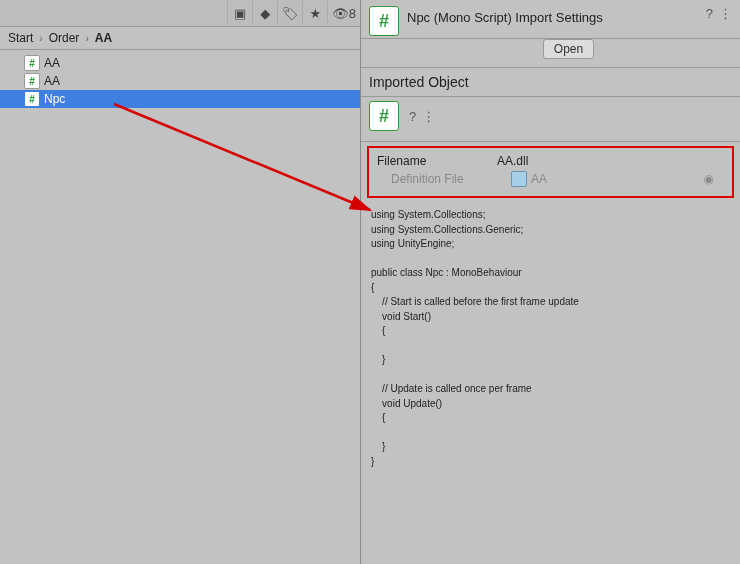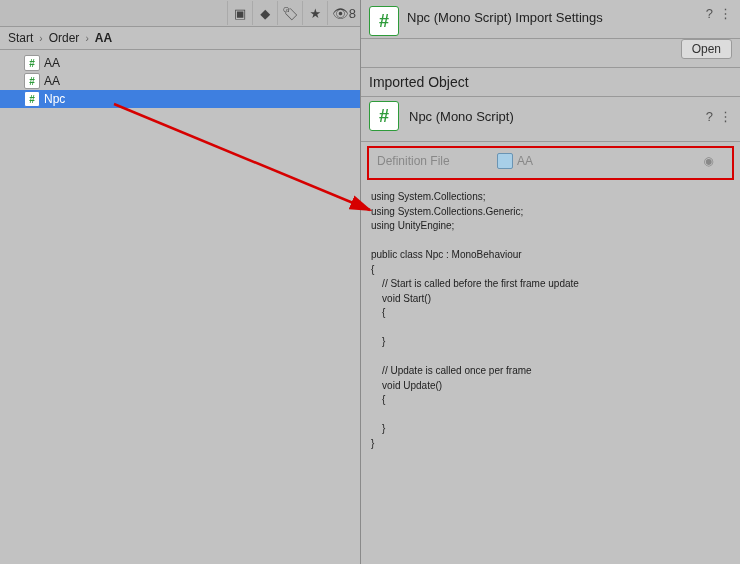--- a/index.html
+++ b/index.html
@@ -18,35 +18,35 @@
   .tree-row.sel{background:#3E7FE0;color:#fff;}
   .tree-row .fi{width:14px;height:14px;display:flex;align-items:center;justify-content:center;border:1px solid #999;background:#fff;color:#2e9b3a;font-weight:bold;font-size:10px;border-radius:2px;}
   .tree-row.sel .fi{border-color:#3E7FE0;}
   .tree-row .lbl{font-size:12px;}
   
   .right{flex:1;display:flex;flex-direction:column;background:#c2c2c2;}
   .hdr{display:flex;align-items:flex-start;padding:6px 8px 2px 8px;border-bottom:1px solid #999;position:relative;}
   .hdr .hicon{width:28px;height:28px;border:1.5px solid #2e9b3a;border-radius:3px;background:#fff;display:flex;align-items:center;justify-content:center;color:#2e9b3a;font-weight:bold;font-size:18px;margin-right:8px;}
   .hdr .title{font-size:13px;margin-top:4px;flex:1;}
   .hdr .opts{display:flex;align-items:center;gap:6px;font-size:13px;color:#555;}
-  .hdr-row2{display:flex;justify-content:flex-end;gap:4px;padding:0 8px 8px 44px;border-bottom:1px solid #999;}
+  .hdr-row2{display:flex;justify-content:center;gap:4px;padding:0 8px 8px 44px;border-bottom:1px solid #999;}
   .btn{background:#dcdcdc;border:1px solid #9a9a9a;border-radius:3px;padding:2px 10px;font-size:12px;color:#333;}
   .section-hdr{padding:6px 8px;border-bottom:1px solid #999;font-size:14px;}
   .obj-row{display:flex;align-items:center;padding:4px 8px 10px 8px;border-bottom:1px solid #999;}
   .obj-row .hicon{width:28px;height:28px;border:1.5px solid #2e9b3a;border-radius:3px;background:#fff;display:flex;align-items:center;justify-content:center;color:#2e9b3a;font-weight:bold;font-size:18px;margin-right:10px;}
   .obj-row .title{flex:1;font-size:13px;}
   .obj-row .opts{display:flex;align-items:center;gap:6px;font-size:13px;color:#555;}
   
   .asm-wrap{padding:4px 6px;}
   .asm-box{border:2px solid #d60000;padding:4px 8px 8px 8px;}
   .asm-title{font-weight:bold;font-size:12px;margin:2px 0 4px 0;}
   .asm-row{display:flex;align-items:center;font-size:12px;height:18px;}
   .asm-row .k{width:120px;}
   .asm-row .v{flex:1;display:flex;align-items:center;gap:4px;}
-  .asm-row.dim{color:#888;}
+  .asm-row.dim{color:#888;margin-left:14px;}
   .chip{width:14px;height:14px;background:#a8cfe8;border:1px solid #6a94b3;border-radius:2px;display:inline-block;}
   .circ{position:absolute;right:10px;color:#888;}
   .code{padding:6px 10px;font-size:10px;line-height:1.45;color:#222;white-space:pre;font-family:Arial,Helvetica,sans-serif;}
   
   .arrow{position:absolute;left:110px;top:100px;pointer-events:none;}
 </style>
 </head>
 <body>
 
 <div class="app">
@@ -94,29 +94,32 @@
         <span>⋮</span>
       </div>
     </div>
     <div class="hdr-row2">
       <div class="btn">Open</div>
     </div>
 
     <div class="section-hdr">Imported Object</div>
     <div class="obj-row">
       <div class="hicon">#</div>
-      <div class="title">Npc (Mono Script)</div>
       <div class="opts">
         <span>?</span>
         <span>⋮</span>
       </div>
     </div>
 
     <div class="asm-wrap" style="position:relative;">
       <div class="asm-box">
+        <div class="asm-row">
+          <div class="k">Filename</div>
+          <div class="v">AA.dll</div>
+        </div>
         <div class="asm-row dim" style="position:relative;">
           <div class="k">Definition File</div>
           <div class="v">
             <span class="chip"></span>
             <span>AA</span>
           </div>
           <span class="circ">◉</span>
         </div>
       </div>
     </div>

